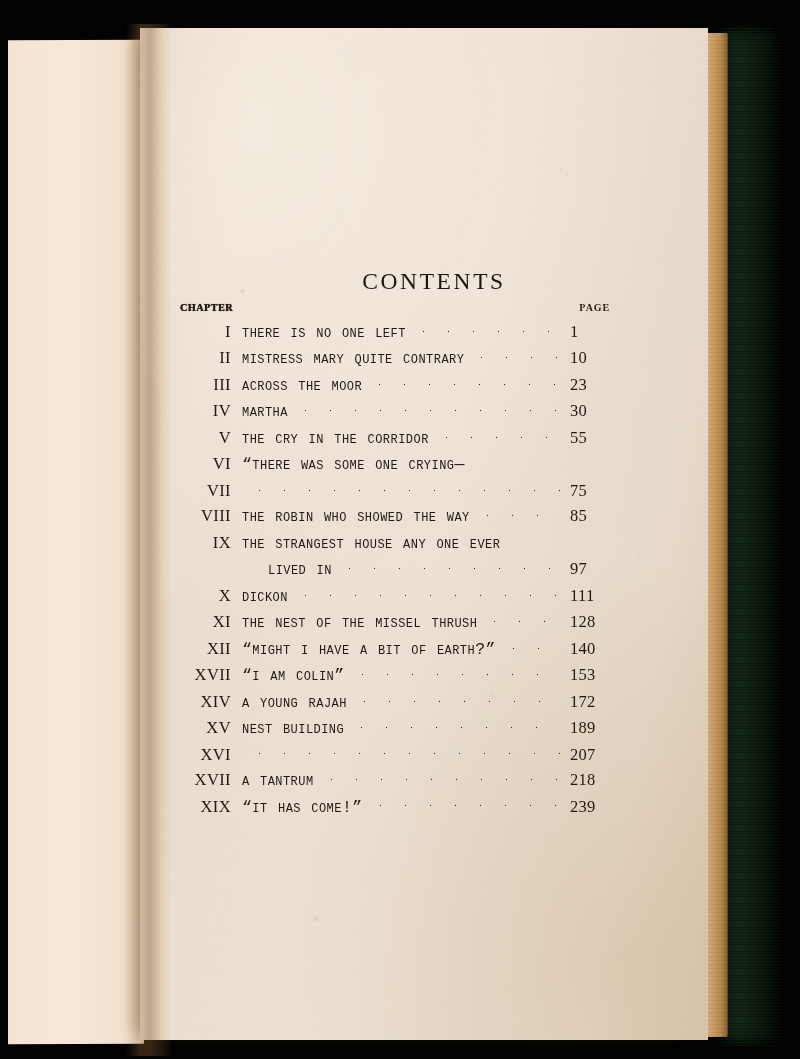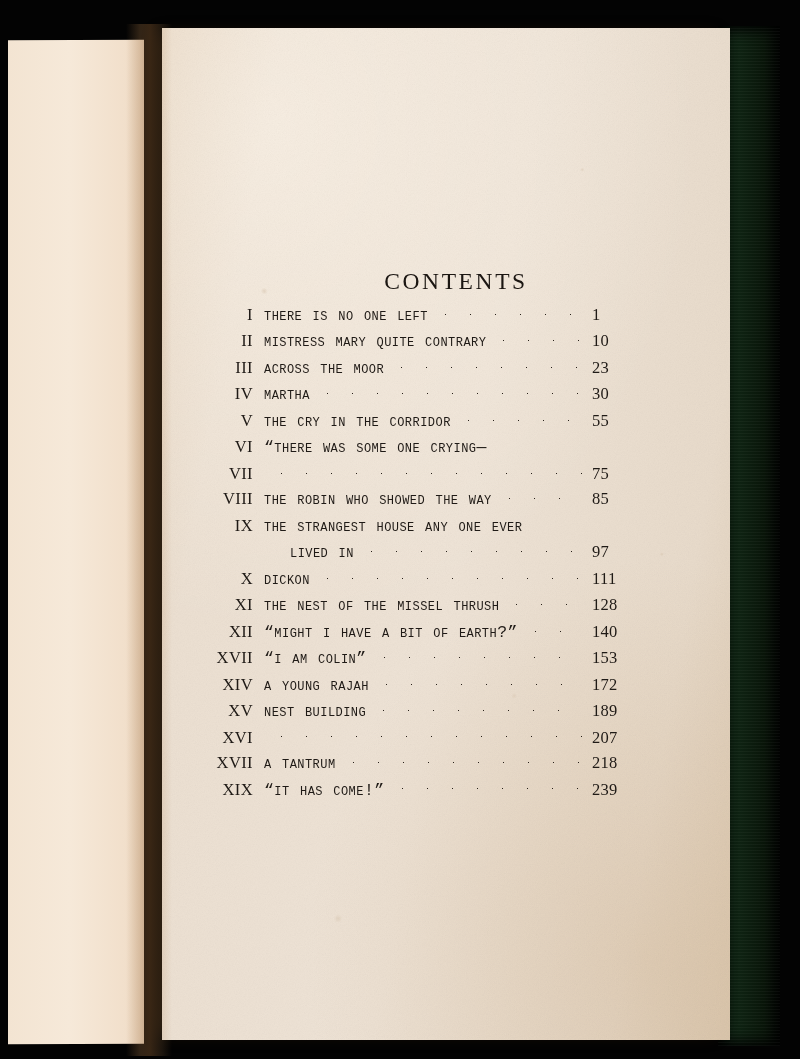--- a/index.html
+++ b/index.html
@@ -80,21 +80,20 @@
   .leaf {
     position:absolute;
     left:140px; top:28px;
     width:568px; height:1012px;
     background:#e9dccd;
     background-image:
       radial-gradient(ellipse 120% 80% at 20% 10%, rgba(255,248,238,.55), rgba(255,255,255,0) 62%),
       radial-gradient(ellipse 90% 60% at 85% 92%, rgba(205,176,140,.34), rgba(255,255,255,0) 66%),
       linear-gradient(100deg, #e4d2bd 0%, #ece0d2 16%, #eee3d6 52%, #e8dbcb 84%, #ddcbb4 100%);
     box-shadow: -9px 0 16px -6px rgba(60,35,12,.45);
-    margin-left: 22px;
   }
 
   
   .grain{
     position:absolute; inset:0;
     pointer-events:none;
     opacity:.5;
     mix-blend-mode:multiply;
   }
 
@@ -233,20 +232,24 @@
           </feComponentTransfer>
       </filter>
       <rect width="568" height="1012" filter="url(#fgrain)"></rect>
     </svg>
     <div class="foxing"></div>
 
     <div class="typeblock">
 
       <div class="toc-title">CONTENTS</div>
 
+      <div class="colhead">
+        <span class="chapter-label">CHAPTER</span>
+        <span class="page-label">PAGE</span>
+      </div>
 
       <div id="entries">
           <div class="entry">
             <span class="num">I</span>
             <span class="title">There is No One Left</span>
             <span class="leaders">
               <i></i>
             </span>
             <span class="pg">1</span>
           </div>

